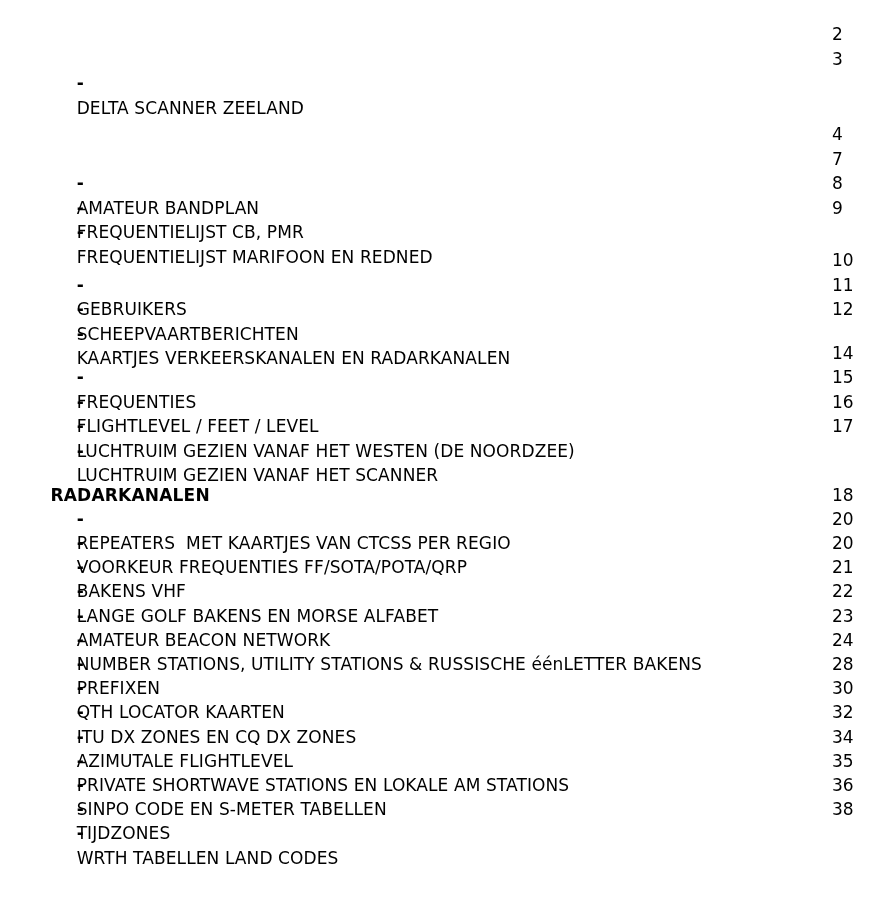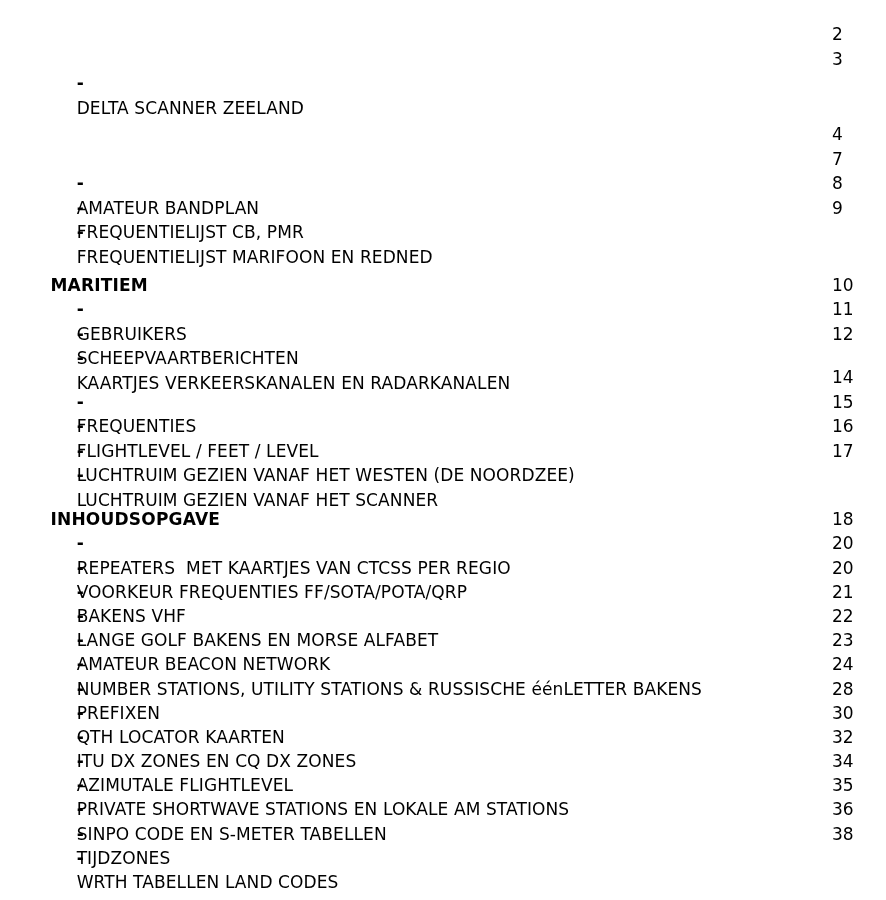--- a/index.html
+++ b/index.html
@@ -91,79 +91,75 @@
   </div>
 
   <div class="row item-row">
     <span class="dash">-</span>
     <span class="item-label">FREQUENTIELIJST MARIFOON EN REDNED</span>
     <span class="page-num">9</span>
   </div>
 </section>
 
   <section class="toc-section sec-2">
+
+  <div class="row item-row">
+    <span class="dash">-</span>
+    <span class="item-label">GEBRUIKERS</span>
+    <span class="page-num">10</span>
+  </div>
+
+  <div class="row item-row">
+    <span class="dash">-</span>
+    <span class="item-label">SCHEEPVAARTBERICHTEN</span>
+    <span class="page-num">11</span>
+  </div>
+
+  <div class="row item-row">
+    <span class="dash">-</span>
+    <span class="item-label">KAARTJES VERKEERSKANALEN EN RADARKANALEN</span>
+    <span class="page-num">12</span>
+  </div>
+</section>
+
+  <section class="toc-section sec-3">
+
+  <div class="row item-row">
+    <span class="dash">-</span>
+    <span class="item-label">FREQUENTIES</span>
+    <span class="page-num">14</span>
+  </div>
+
+  <div class="row item-row">
+    <span class="dash">-</span>
+    <span class="item-label">FLIGHTLEVEL / FEET / LEVEL</span>
+    <span class="page-num">15</span>
+  </div>
+
+  <div class="row item-row">
+    <span class="dash">-</span>
+    <span class="item-label">LUCHTRUIM GEZIEN VANAF HET WESTEN (DE NOORDZEE)</span>
+    <span class="page-num">16</span>
+  </div>
+
+  <div class="row item-row">
+    <span class="dash">-</span>
+    <span class="item-label">LUCHTRUIM GEZIEN VANAF HET SCANNER</span>
+    <span class="page-num">17</span>
+  </div>
+</section>
+
+  <section class="toc-section sec-4">
     <div class="row header-row">
-      <span class="section-title">MARITIEM</span>
+      <span class="section-title">RADARKANALEN</span>
       <span class="page-num"></span>
     </div>
 
   <div class="row item-row">
     <span class="dash">-</span>
-    <span class="item-label">GEBRUIKERS</span>
-    <span class="page-num">10</span>
-  </div>
-
-  <div class="row item-row">
-    <span class="dash">-</span>
-    <span class="item-label">SCHEEPVAARTBERICHTEN</span>
-    <span class="page-num">11</span>
-  </div>
-
-  <div class="row item-row">
-    <span class="dash">-</span>
-    <span class="item-label">KAARTJES VERKEERSKANALEN EN RADARKANALEN</span>
-    <span class="page-num">12</span>
-  </div>
-</section>
-
-  <section class="toc-section sec-3">
-
-  <div class="row item-row">
-    <span class="dash">-</span>
-    <span class="item-label">FREQUENTIES</span>
-    <span class="page-num">14</span>
-  </div>
-
-  <div class="row item-row">
-    <span class="dash">-</span>
-    <span class="item-label">FLIGHTLEVEL / FEET / LEVEL</span>
-    <span class="page-num">15</span>
-  </div>
-
-  <div class="row item-row">
-    <span class="dash">-</span>
-    <span class="item-label">LUCHTRUIM GEZIEN VANAF HET WESTEN (DE NOORDZEE)</span>
-    <span class="page-num">16</span>
-  </div>
-
-  <div class="row item-row">
-    <span class="dash">-</span>
-    <span class="item-label">LUCHTRUIM GEZIEN VANAF HET SCANNER</span>
-    <span class="page-num">17</span>
-  </div>
-</section>
-
-  <section class="toc-section sec-4">
-    <div class="row header-row">
-      <span class="section-title">INHOUDSOPGAVE</span>
-      <span class="page-num"></span>
-    </div>
-
-  <div class="row item-row">
-    <span class="dash">-</span>
     <span class="item-label">REPEATERS  MET KAARTJES VAN CTCSS PER REGIO</span>
     <span class="page-num">18</span>
   </div>
 
   <div class="row item-row">
     <span class="dash">-</span>
     <span class="item-label">VOORKEUR FREQUENTIES FF/SOTA/POTA/QRP</span>
     <span class="page-num">20</span>
   </div>
 

